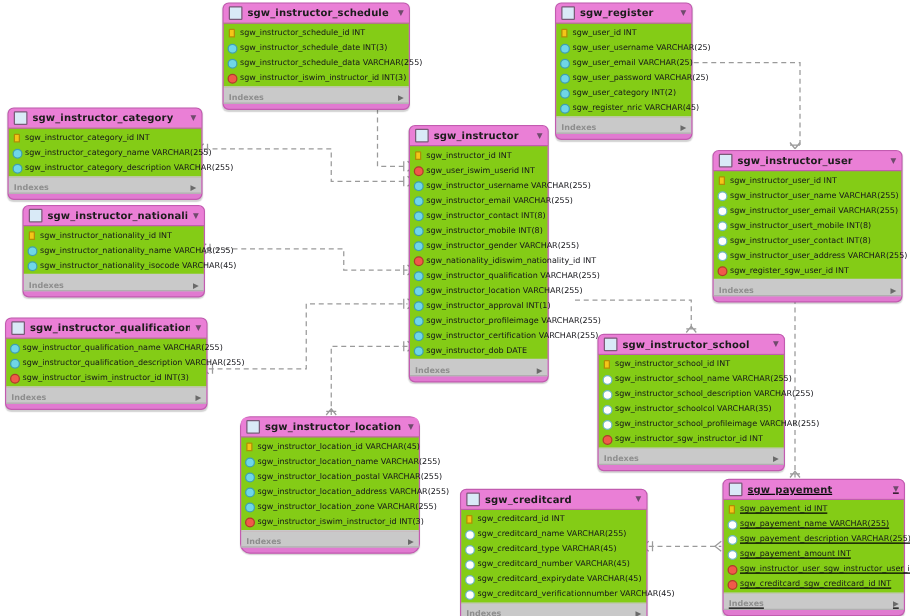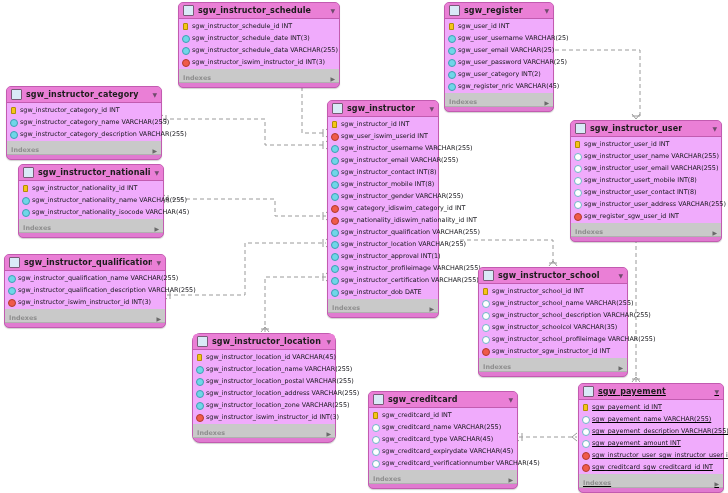--- a/index.html
+++ b/index.html
@@ -63,21 +63,21 @@
     overflow: hidden;
   }
   .tbl-caret {
     margin-left: auto;
     font-size: 6px;
     color: #6f4a6c;
     line-height: 1;
     padding-left: 4px;
   }
   .tbl-fields {
-    background: #f0abfc;
+    background: #84cc16;
     border-top: 1px solid #c25bb0;
     border-bottom: 1px solid #c9c9c9;
     padding: 1px 0 1px 0;
   }
   .field-row {
     display: flex;
     align-items: center;
     height: 12px;
     padding: 0 3px;
     white-space: nowrap;
@@ -190,21 +190,21 @@
       <path d="M577,433 l-5,4 l5,4 M580,433 l0,8"></path>
       <path d="M298,80 l4,-5 l4,5 M298,77 l8,0"></path>
       <path d="M261,332 l4,-5 l4,5 M261,329 l8,0"></path>
       <path d="M549,266 l4,-5 l4,5 M549,263 l8,0"></path>
       <path d="M632,382 l4,-5 l4,5 M632,379 l8,0"></path>
       <path d="M636,119 l-4,-5 M636,119 l4,-5 M632,116 l8,0"></path>
     </g>
   </svg>
 
   <div id="tables-layer">
-      <div class="table-box" style="left: 178px; top: 2px; width: 162px;">
+      <div class="table-box" style="left: 178px; top: 2px; width: 150px;">
         <div class="tbl-header">
           <span class="tbl-icon"></span>
           <span class="tbl-title">sgw_instructor_schedule</span>
           <span class="tbl-caret">▼</span>
         </div>
         <div class="tbl-fields">
           <div class="field-row">
             <span class="f-icon pk"></span>
             <span class="f-name">sgw_instructor_schedule_id INT</span>
           </div>
@@ -318,24 +318,20 @@
           <div class="field-row">
             <span class="f-icon col"></span>
             <span class="f-name">sgw_instructor_mobile INT(8)</span>
           </div>
           <div class="field-row">
             <span class="f-icon col"></span>
             <span class="f-name">sgw_instructor_gender VARCHAR(255)</span>
           </div>
           <div class="field-row">
             <span class="f-icon fk"></span>
-            <span class="f-name">sgw_category_idiswim_category_id INT</span>
-          </div>
-          <div class="field-row">
-            <span class="f-icon fk"></span>
             <span class="f-name">sgw_nationality_idiswim_nationality_id INT</span>
           </div>
           <div class="field-row">
             <span class="f-icon col"></span>
             <span class="f-name">sgw_instructor_qualification VARCHAR(255)</span>
           </div>
           <div class="field-row">
             <span class="f-icon col"></span>
             <span class="f-name">sgw_instructor_location VARCHAR(255)</span>
           </div>
@@ -537,20 +533,24 @@
             <span class="f-icon pk"></span>
             <span class="f-name">sgw_creditcard_id INT</span>
           </div>
           <div class="field-row">
             <span class="f-icon colw"></span>
             <span class="f-name">sgw_creditcard_name VARCHAR(255)</span>
           </div>
           <div class="field-row">
             <span class="f-icon colw"></span>
             <span class="f-name">sgw_creditcard_type VARCHAR(45)</span>
+          </div>
+          <div class="field-row">
+            <span class="f-icon colw"></span>
+            <span class="f-name">sgw_creditcard_number VARCHAR(45)</span>
           </div>
           <div class="field-row">
             <span class="f-icon colw"></span>
             <span class="f-name">sgw_creditcard_expirydate VARCHAR(45)</span>
           </div>
           <div class="field-row">
             <span class="f-icon colw"></span>
             <span class="f-name">sgw_creditcard_verificationnumber VARCHAR(45)</span>
           </div>
         </div>

